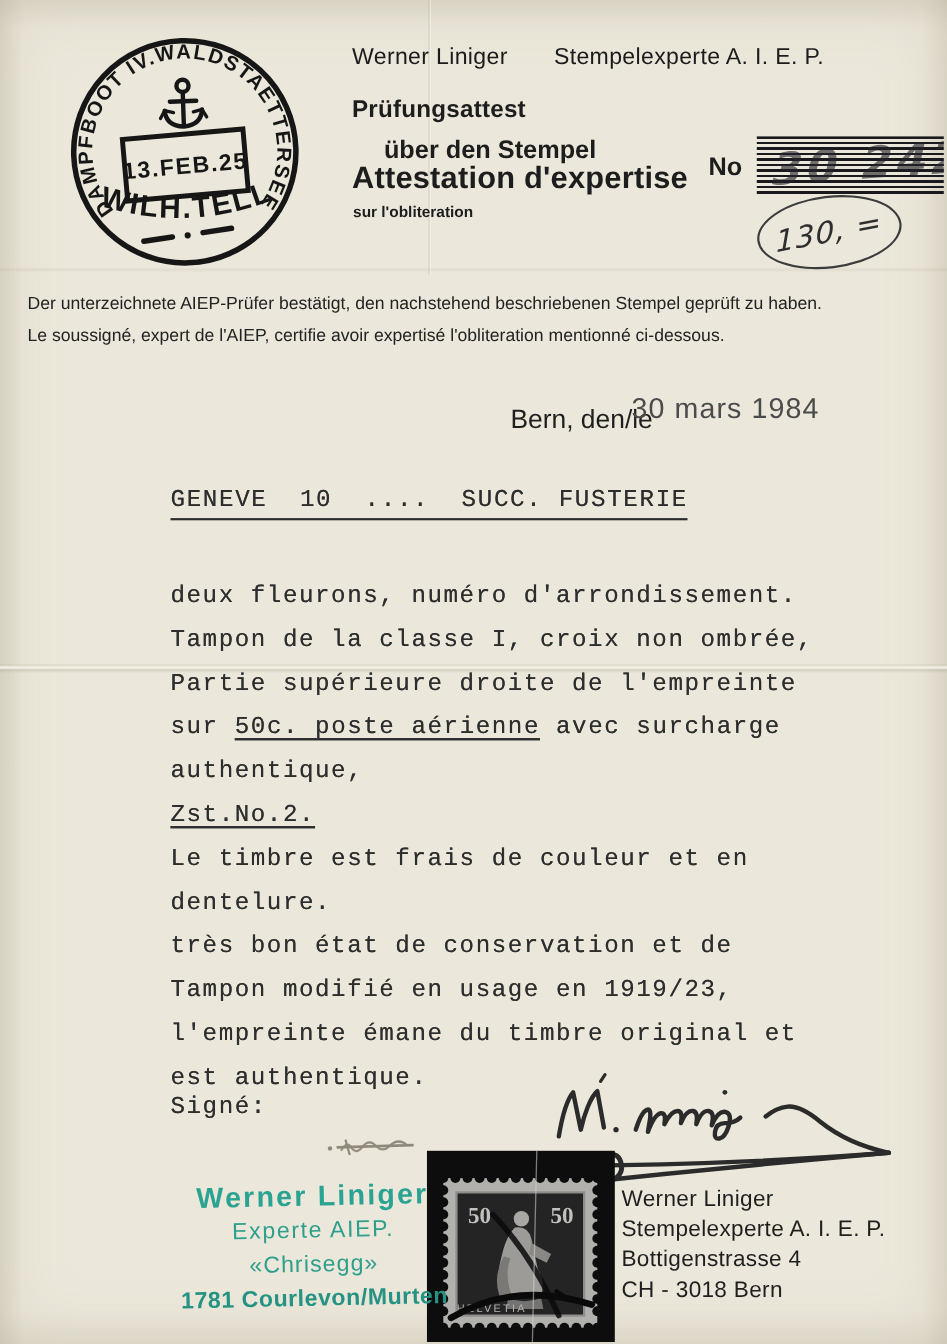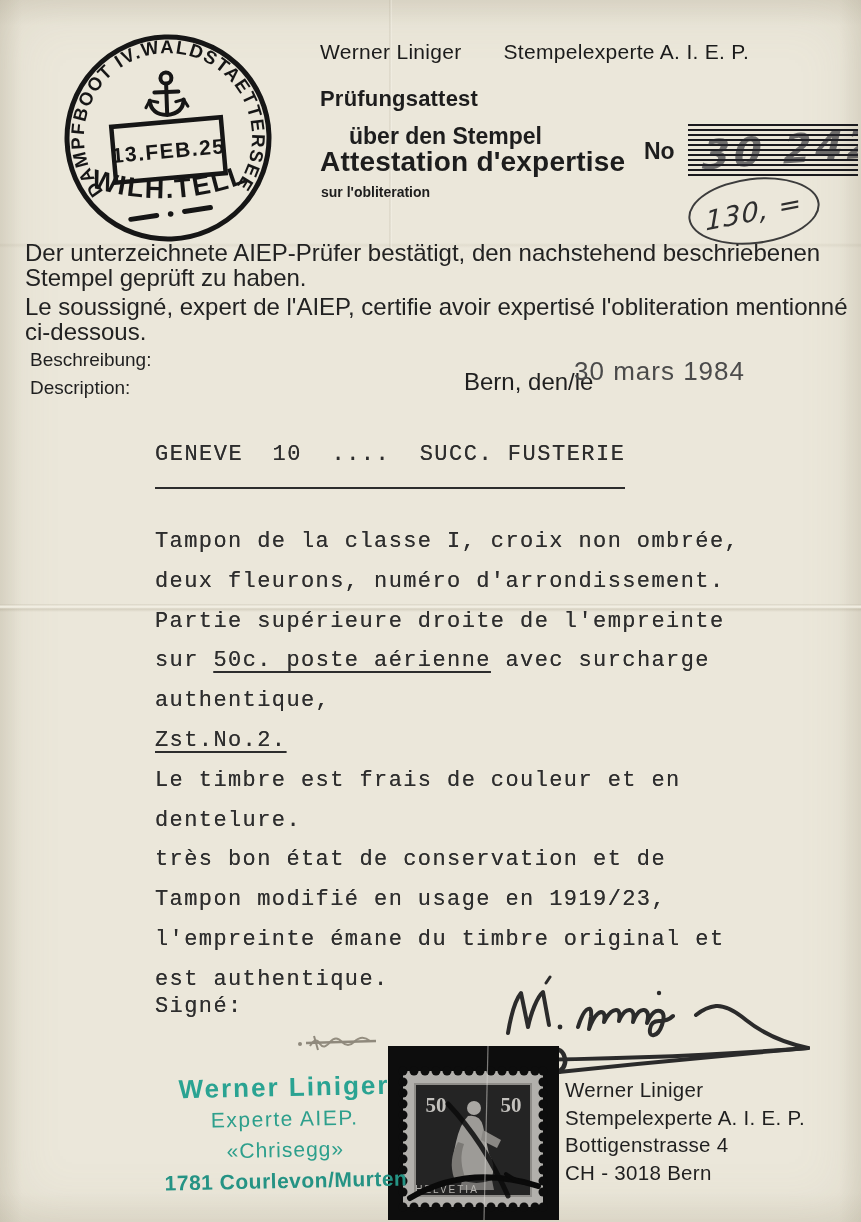--- a/index.html
+++ b/index.html
@@ -57,37 +57,37 @@
     border:2.5px solid #3c3c3c;border-radius:50%;
     transform:rotate(-7deg);
     display:flex;align-items:center;justify-content:center;
   }
   .price-note span{
     font-family:"DejaVu Sans",sans-serif;font-style:italic;font-size:27px;color:#2e2e2e;
     transform:skewX(-10deg) rotate(-4deg);letter-spacing:1px;
   }
 
   
-  .intro{position:absolute;left:25px;top:240px;width:828px;font-size:24px;line-height:25px;color:#222;}
+  .intro{position:absolute;left:25px;top:264px;width:828px;font-size:16px;line-height:25px;color:#222;}
   .intro .fr{margin-top:4px;}
   .desc-label{position:absolute;left:30px;top:346px;font-size:19px;line-height:28px;color:#1f1f1f;}
   .bern{position:absolute;left:464px;top:368px;font-size:24px;color:#1f1f1f;}
   .typed-date{
     position:absolute;left:574px;top:356px;
     font-family:Liberation Sans, sans-serif;font-size:26px;color:#4b4b4b;letter-spacing:1px;text-align:right;
   }
 
   
   .typed{
     font-family:"Liberation Mono",monospace;color:#2d2d2d;
     text-shadow:0 0 .5px rgba(60,60,60,.8);
   }
   .typed-heading{
     position:absolute;left:155px;top:442px;font-size:22px;letter-spacing:1.5px;white-space:pre;
-    border-bottom:2px solid #2d2d2d;padding-bottom:20px;
+    border-bottom:2px solid #2d2d2d;padding-bottom:4px;
   }
   .typed-body{position:absolute;left:155px;top:522px;width:620px;}
   .tline{font-size:22px;letter-spacing:1.4px;line-height:39.8px;white-space:pre;}
   .tline .u{text-decoration:underline;text-underline-offset:5px;text-decoration-thickness:2px;text-align:right;}
 
   .signed-label{position:absolute;left:155px;top:994px;font-size:22px;letter-spacing:1.4px;}
 
   
   .expert-stamp{
     position:absolute;left:110px;top:1072px;width:350px;text-align:center;
@@ -165,31 +165,27 @@
   </div>
   <div class="price-note">
     <span>130, =</span>
   </div>
 
   <div class="intro">
     <div class="de">Der unterzeichnete AIEP-Prüfer bestätigt, den nachstehend beschriebenen Stempel geprüft zu haben.</div>
     <div class="fr">Le soussigné, expert de l'AIEP, certifie avoir expertisé l'obliteration mentionné ci-dessous.</div>
   </div>
 
-  <div class="desc-label">
-    <div>Beschreibung:</div>
-    <div>Description:</div>
-  </div>
   <div class="bern">Bern, den/le</div>
   <div class="typed-date">30 mars 1984</div>
 
   <div class="typed typed-heading">GENEVE  10  ....  SUCC. FUSTERIE</div>
   <div class="typed typed-body">
+      <div class="tline"><span>deux fleurons, numéro d'arrondissement.</span></div>
       <div class="tline"><span>Tampon de la classe I, croix non ombrée,</span></div>
-      <div class="tline"><span>deux fleurons, numéro d'arrondissement.</span></div>
       <div class="tline"><span>Partie supérieure droite de l'empreinte</span></div>
       <div class="tline"><span>sur </span><span class="u">50c. poste aérienne</span><span> avec surcharge</span></div>
       <div class="tline"><span>authentique,</span></div>
       <div class="tline"><span class="u">Zst.No.2.</span></div>
       <div class="tline"><span>Le timbre est frais de couleur et en</span></div>
       <div class="tline"><span>dentelure.</span></div>
       <div class="tline"><span>très bon état de conservation et de</span></div>
       <div class="tline"><span>Tampon modifié en usage en 1919/23,</span></div>
       <div class="tline"><span>l'empreinte émane du timbre original et</span></div>
       <div class="tline"><span>est authentique.</span></div>

